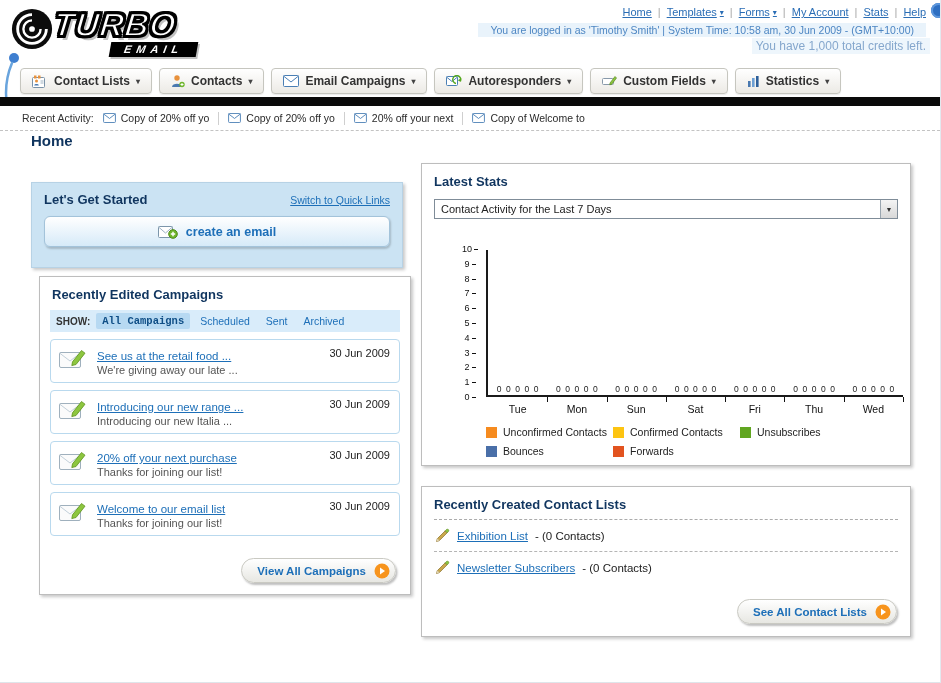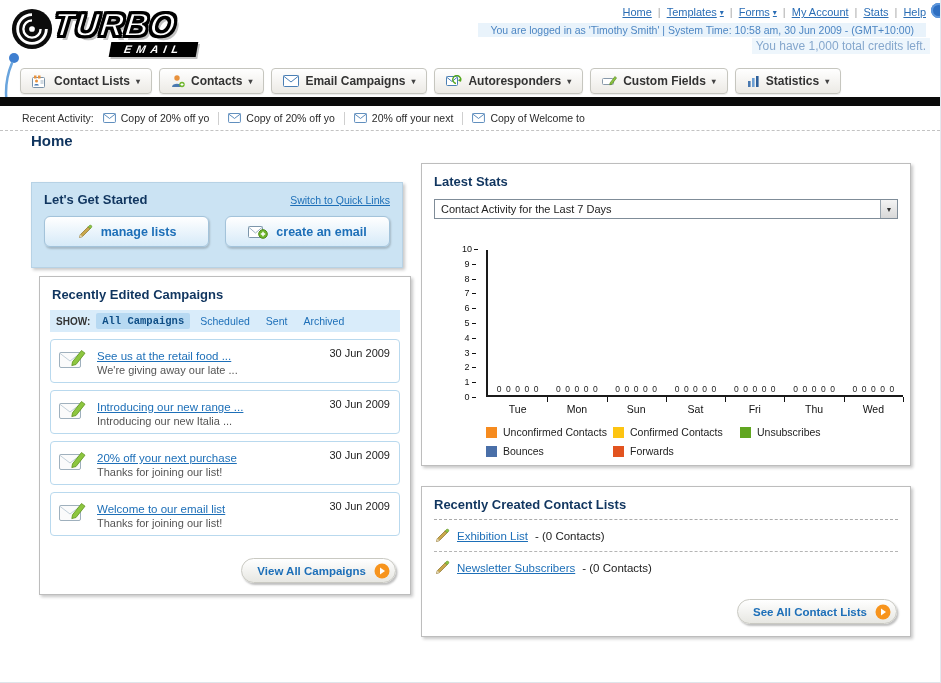--- a/index.html
+++ b/index.html
@@ -295,30 +295,20 @@
   <div class="home-title">Home</div>
 
   <div class="panel panel-get-started">
     <div class="gs-head">
       <span class="panel-title">Let's Get Started</span>
       <a class="link" href="#">Switch to Quick Links</a>
     </div>
     <div class="gs-buttons" id="gs-buttons">
         <button class="gs-btn">
           <span class="icon">
-            <svg width="16" height="16" viewBox="0 0 16 16">
-              <path d="M2.5 13.5 L3.4 10.6 L11.2 2.8 L13.2 4.8 L5.4 12.6 Z" fill="#c9a84c" stroke="#8a6f2a" stroke-width="0.7"></path>
-              <path d="M11.2 2.8 L12.4 1.6 C12.9 1.1 13.9 1.1 14.4 1.6 C14.9 2.1 14.9 3.1 14.4 3.6 L13.2 4.8 Z" fill="#8cc63f" stroke="#5a8a20" stroke-width="0.6"></path>
-              <path d="M2.5 13.5 L3.4 10.6 L5.4 12.6 Z" fill="#f5e9c8" stroke="#b9a97a" stroke-width="0.5"></path>
-            </svg>
-          </span>
-          <span>manage lists</span>
-        </button>
-        <button class="gs-btn">
-          <span class="icon">
             <svg width="20" height="14" viewBox="0 0 20 14">
               <rect x="0.5" y="1.5" width="14" height="11" rx="1" fill="#fff" stroke="#7c96ab"></rect>
               <path d="M0.5 2 L7.5 8 L14.5 2" fill="none" stroke="#9ab0c2"></path>
               <circle cx="15" cy="9" r="4.3" fill="#6fb62c" stroke="#4c8a16"></circle>
               <path d="M15 6.8 V11.2 M12.8 9 H17.2" stroke="#fff" stroke-width="1.4"></path>
             </svg>
           </span>
           <span>create an email</span>
         </button>
       </div>

